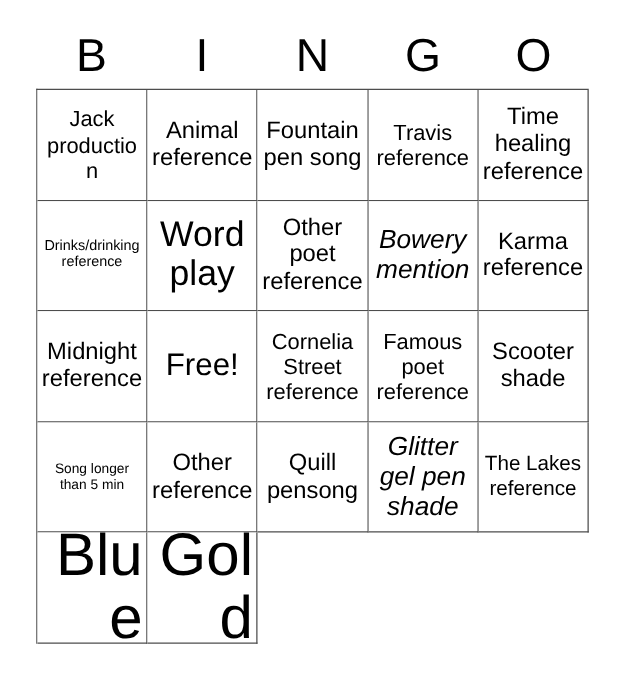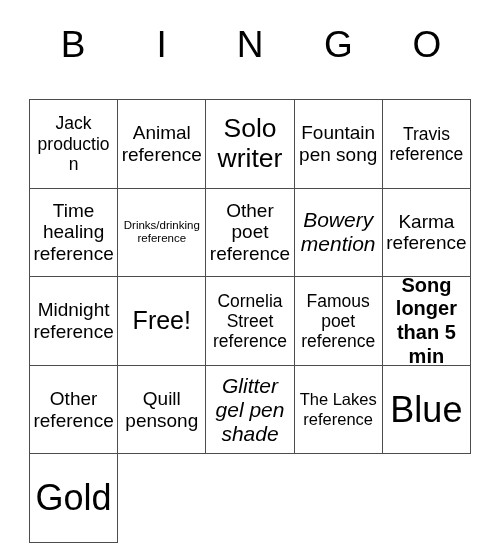--- a/index.html
+++ b/index.html
@@ -52,21 +52,20 @@
     top: 71px;
     width: 442px;
     height: 444px;
     display: grid;
     grid-template-columns: repeat(5, 1fr);
     grid-template-rows: repeat(5, 1fr);
     border-top: 1px solid #4d4d4d;
     border-left: 1px solid #4d4d4d;
     box-sizing: border-box;
     background: #ffffff;
-    margin-top: 28px;
   }
 
   .cell {
     border-right: 1px solid #4d4d4d;
     border-bottom: 1px solid #4d4d4d;
     box-sizing: border-box;
     display: flex;
     align-items: center;
     justify-content: center;
     text-align: center;
@@ -79,29 +78,29 @@
     display: block;
     width: 100%;
     line-height: 1.14;
     font-weight: 400;
     color: #000000;
     word-wrap: break-word;
   }
 
   
   .fs-xs   { font-size: 11.5px; line-height: 1.2; }
-  .fs-s    { font-size: 20px; line-height: 1.18; font-weight: bold; }
+  .fs-s    { font-size: 11px; line-height: 1.18; }
   .fs-sm   { font-size: 16.5px; line-height: 1.18; }
   .fs-m    { font-size: 17.5px; line-height: 1.16; }
   .fs-ml   { font-size: 19px;   line-height: 1.15; }
   .fs-l    { font-size: 21px;   line-height: 1.14; font-style: italic; }
   .fs-xl   { font-size: 26.5px; line-height: 1.12; }
   .fs-xxl  { font-size: 28.5px; line-height: 1.1; }
   .fs-free { font-size: 25px;   line-height: 1.1; }
-  .fs-huge { font-size: 36px;   line-height: 1.05; }
+  .fs-huge { font-size: 48px;   line-height: 1.05; text-align: right; }
 </style>
 </head>
 <body>
 
 <div class="card">
 
   <div class="header">
       <div class="header-letter">B</div>
       <div class="header-letter">I</div>
       <div class="header-letter">N</div>
@@ -110,33 +109,33 @@
     </div>
 
   <div class="grid">
       <div class="cell">
         <span class="cell-text fs-m">Jack production</span>
       </div>
       <div class="cell">
         <span class="cell-text fs-ml">Animal reference</span>
       </div>
       <div class="cell">
-        <span class="cell-text fs-xl">Solo writer</span>
-      </div>
-      <div class="cell">
         <span class="cell-text fs-ml">Fountain pen song</span>
       </div>
       <div class="cell">
         <span class="cell-text fs-m">Travis reference</span>
       </div>
       <div class="cell">
         <span class="cell-text fs-ml">Time healing reference</span>
       </div>
       <div class="cell">
         <span class="cell-text fs-xs">Drinks/drinking reference</span>
+      </div>
+      <div class="cell">
+        <span class="cell-text fs-xxl">Word play</span>
       </div>
       <div class="cell">
         <span class="cell-text fs-ml">Other poet reference</span>
       </div>
       <div class="cell">
         <span class="cell-text fs-l">Bowery mention</span>
       </div>
       <div class="cell">
         <span class="cell-text fs-ml">Karma reference</span>
       </div>
@@ -144,20 +143,23 @@
         <span class="cell-text fs-ml">Midnight reference</span>
       </div>
       <div class="cell">
         <span class="cell-text fs-free">Free!</span>
       </div>
       <div class="cell">
         <span class="cell-text fs-m">Cornelia Street reference</span>
       </div>
       <div class="cell">
         <span class="cell-text fs-m">Famous poet reference</span>
+      </div>
+      <div class="cell">
+        <span class="cell-text fs-ml">Scooter shade</span>
       </div>
       <div class="cell">
         <span class="cell-text fs-s">Song longer than 5 min</span>
       </div>
       <div class="cell">
         <span class="cell-text fs-ml">Other reference</span>
       </div>
       <div class="cell">
         <span class="cell-text fs-ml">Quill pensong</span>
       </div>

